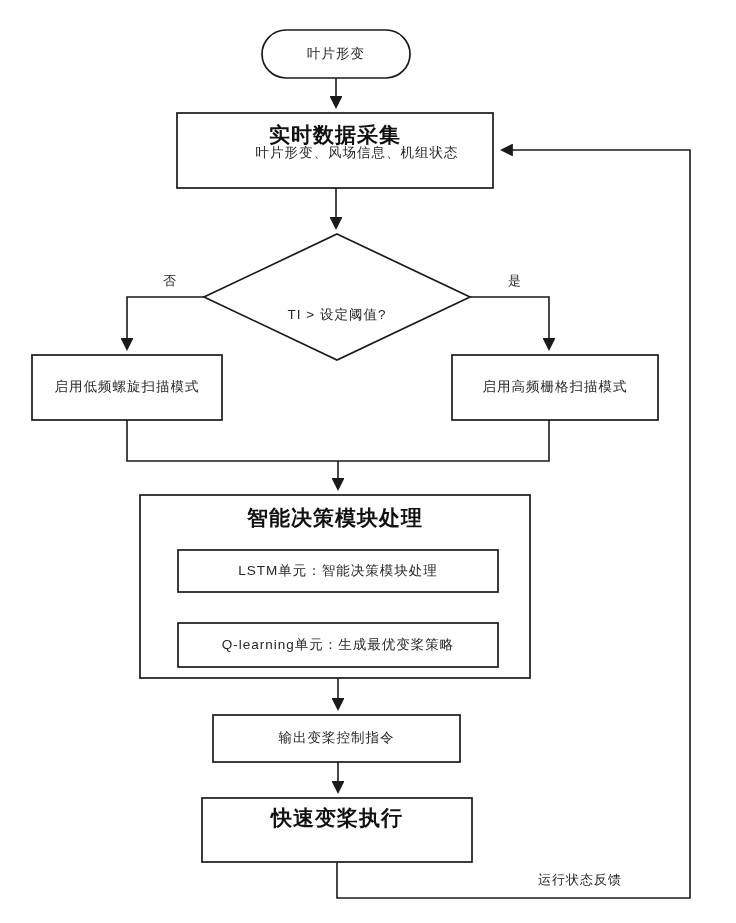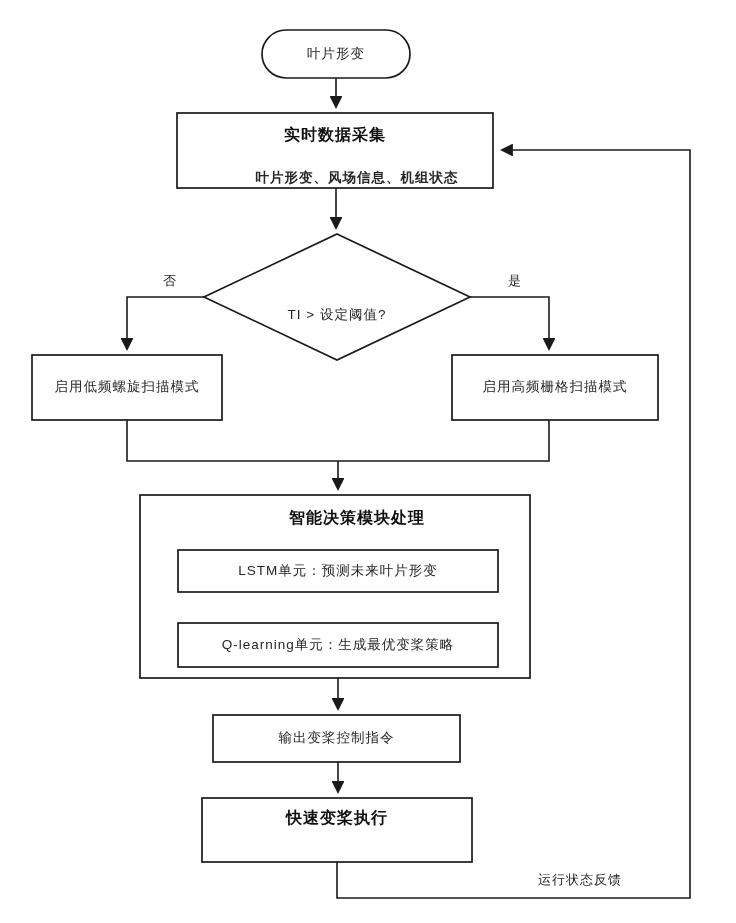--- a/index.html
+++ b/index.html
@@ -38,21 +38,21 @@
     justify-content: center;
     text-align: center;
     font-size: 13.5px;
     letter-spacing: 1px;
     line-height: 1.2;
     color: #262626;
     white-space: nowrap;
   }
   .lbl.bold {
     font-weight: bold;
-    font-size: 16px;
+    font-size: 21px;
     color: #111111;
   }
   .lbl.small {
     font-size: 13px;
   }
 </style>
 </head>
 <body>
 
 <div class="canvas">
@@ -83,32 +83,32 @@
     <rect class="shape" x="140" y="495" width="390" height="183"></rect>
     <rect class="shape" x="178" y="550" width="320" height="42" stroke-width="1.3"></rect>
     <rect class="shape" x="178" y="623" width="320" height="44" stroke-width="1.3"></rect>
     <rect class="shape" x="213" y="715" width="247" height="47"></rect>
     <rect class="shape" x="202" y="798" width="270" height="64" stroke-width="2"></rect>
   </svg>
 
   <div class="lbl" style="left:262px; top:30px; width:148px; height:48px;">叶片形变</div>
 
   <div class="lbl bold" style="left:177px; top:120px; width:316px; height:30px;">实时数据采集</div>
-  <div class="lbl" style="left:177px; top:163px; width:360px; height:30px;font-weight:bold;">叶片形变、风场信息、机组状态</div>
+  <div class="lbl" style="left:177px; top:138px; width:360px; height:30px;">叶片形变、风场信息、机组状态</div>
 
   <div class="lbl" style="left:237px; top:302px; width:200px; height:26px;">TI &gt; 设定阈值?</div>
 
   <div class="lbl small" style="left:150px; top:270px; width:40px; height:22px;">否</div>
   <div class="lbl small" style="left:495px; top:270px; width:40px; height:22px;">是</div>
 
   <div class="lbl" style="left:32px; top:355px; width:190px; height:65px;">启用低频螺旋扫描模式</div>
   <div class="lbl" style="left:452px; top:355px; width:206px; height:65px;">启用高频栅格扫描模式</div>
 
-  <div class="lbl bold" style="left:140px; top:505px; width:390px; height:26px;padding-left:22px;">智能决策模块处理</div>
-  <div class="lbl" style="left:178px; top:550px; width:320px; height:42px;">LSTM单元：预测未来叶片形变</div>
+  <div class="lbl bold" style="left:140px; top:505px; width:390px; height:26px;">智能决策模块处理</div>
+  <div class="lbl" style="left:178px; top:550px; width:320px; height:42px;">LSTM单元：智能决策模块处理</div>
   <div class="lbl" style="left:178px; top:623px; width:320px; height:44px;">Q-learning单元：生成最优变桨策略</div>
 
   <div class="lbl" style="left:213px; top:715px; width:247px; height:47px;text-align:center;">输出变桨控制指令</div>
 
   <div class="lbl bold" style="left:202px; top:806px; width:270px; height:24px;">快速变桨执行</div>
 
   <div class="lbl small" style="left:510px; top:868px; width:140px; height:24px;font-family:Liberation Serif, serif;">运行状态反馈</div>
 
 </div>
 

